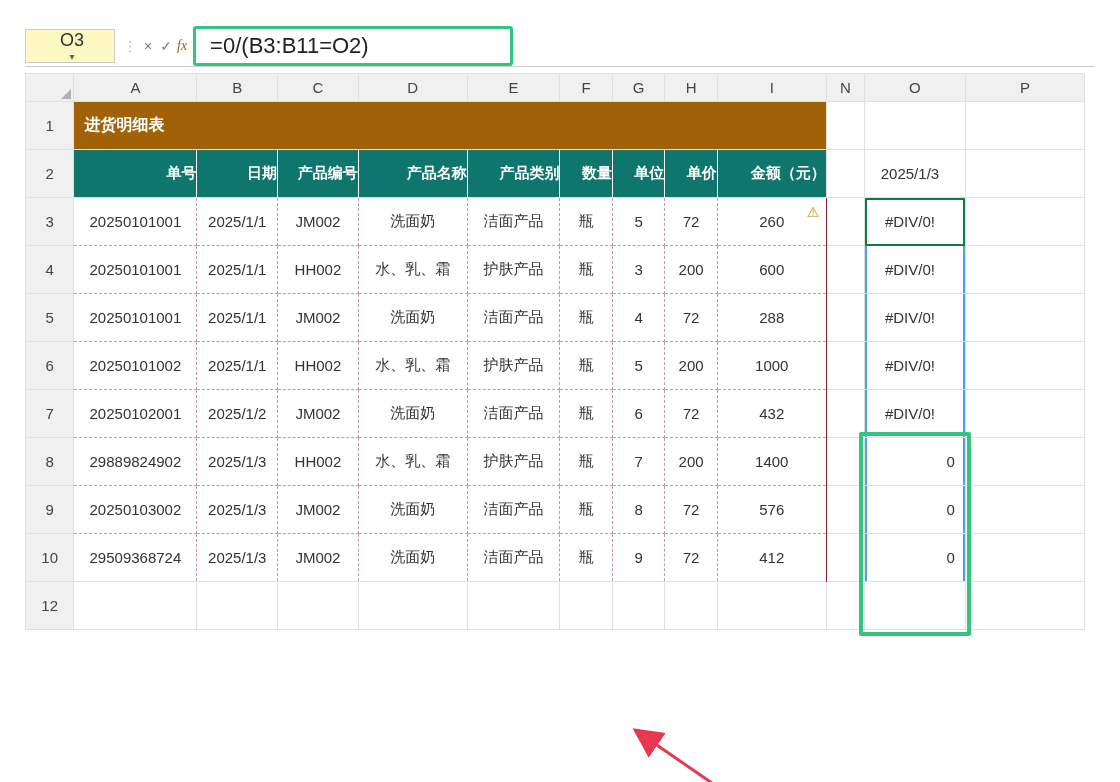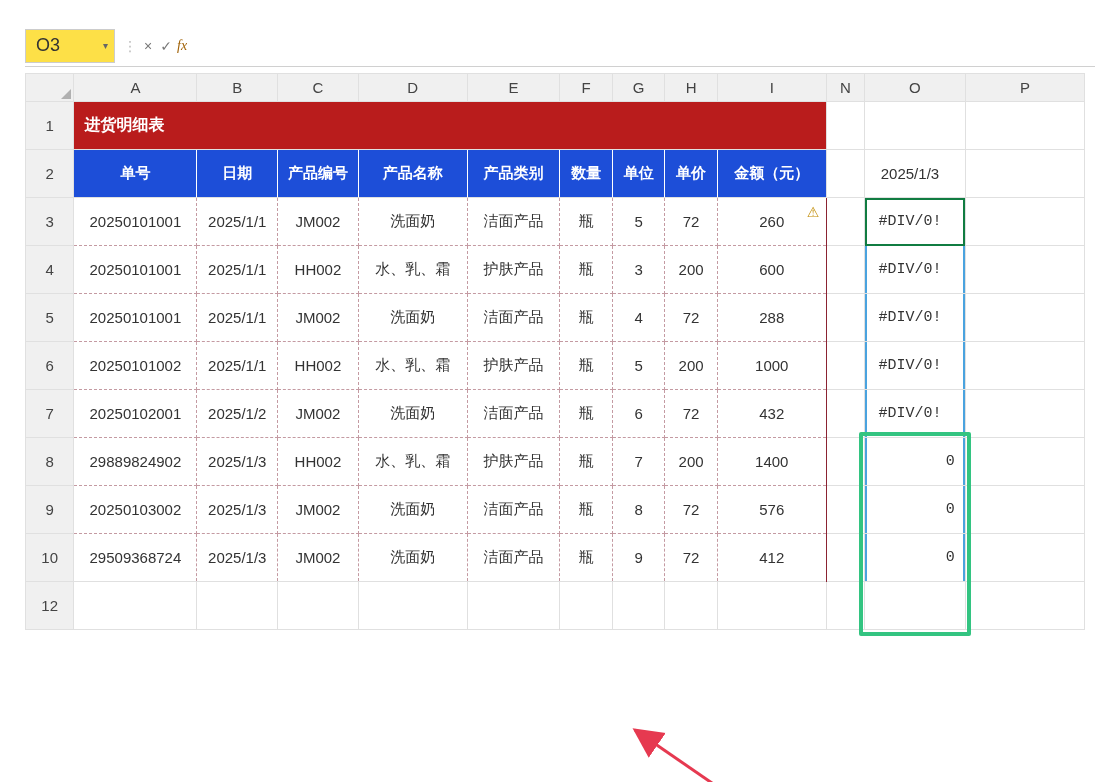--- a/index.html
+++ b/index.html
@@ -30,21 +30,22 @@
   .namebox {
     width: 90px;
     height: 34px;
     display: flex;
     align-items: center;
     justify-content: space-between;
     padding: 0 6px 0 10px;
     border: 1px solid #ccc;
     font-size: 18px;
     margin-right: 6px;
-    background: #fde047;
+    background: #fef9c3;
+    flex-direction: column;
   }
   .namebox .dd {
     color: #666;
     font-size: 10px;
   }
   .fbar-sep {
     color: #bbb;
     margin: 0 2px;
   }
   .fbar-btn {
@@ -108,33 +109,33 @@
     content:'';
     position:absolute;
     right:2px;bottom:2px;
     border-style:solid;
     border-width:0 0 10px 10px;
     border-color:transparent transparent #b0b0b0 transparent;
   }
 
   
   .title-cell {
-    background: #b91c1c;
+    background: #a16207;
     color: #fff;
     font-weight: bold;
     padding-left: 10px !important;
     font-size: 16px;
     text-align: left;
   }
   .hdr-cell {
-    background: #1d4ed8;
+    background: #0f766e;
     color: #fff;
     font-weight: bold;
     font-size: 15px;
-    text-align: center;
+    text-align: right;
     border-left: 1px dashed rgba(255,255,255,0.3) !important;
     border-right: 1px dashed rgba(255,255,255,0.3) !important;
   }
   .data-cell {
     text-align: center;
     font-size: 15px;
     color: #333;
     border: 1px dashed #c49aa2 !important;
   }
   .data-cell.first { border-left: 1px solid #8b2332 !important; margin-top: 37px; }
@@ -161,21 +162,21 @@
     border-left: 1px dashed #8b2332 !important;
     border-right: 1px dashed #8b2332 !important;
     border-bottom: 1px dashed #8b2332 !important;
   }
 
   
   .active-sel {
     outline: 2px solid #107c41;
     outline-offset: -2px;
   }
-  .blue-lr   { box-shadow: inset 2px 0 0 #4aa3df, inset -2px 0 0 #4aa3df; font-family: Liberation Mono, monospace; }
+  .blue-lr   { box-shadow: inset 2px 0 0 #4aa3df, inset -2px 0 0 #4aa3df; }
   .blue-lrb  { box-shadow: inset 2px 0 0 #4aa3df, inset -2px 0 0 #4aa3df, inset 0 -2px 0 #4aa3df; }
 
   
   .green-box {
     position: absolute;
     border: 4px solid #33c481;
     border-radius: 2px;
     pointer-events: none;
   }
 
@@ -203,20 +204,23 @@
 
 <div class="fbar">
   <div class="namebox">
     <span>O3</span>
     <span class="dd">▾</span>
   </div>
   <span class="fbar-sep">⋮</span>
   <span class="fbar-btn">×</span>
   <span class="fbar-btn">✓</span>
   <span class="fbar-fx">fx</span>
+  <div class="formula-box">
+    <span>=0/(B3:B11=O2)</span>
+  </div>
 </div>
 
 <table class="grid">
   <colgroup>
     <col style="width:48px">
     <col style="width:122px">
     <col style="width:80px">
     <col style="width:80px">
     <col style="width:108px">
     <col style="width:92px">

